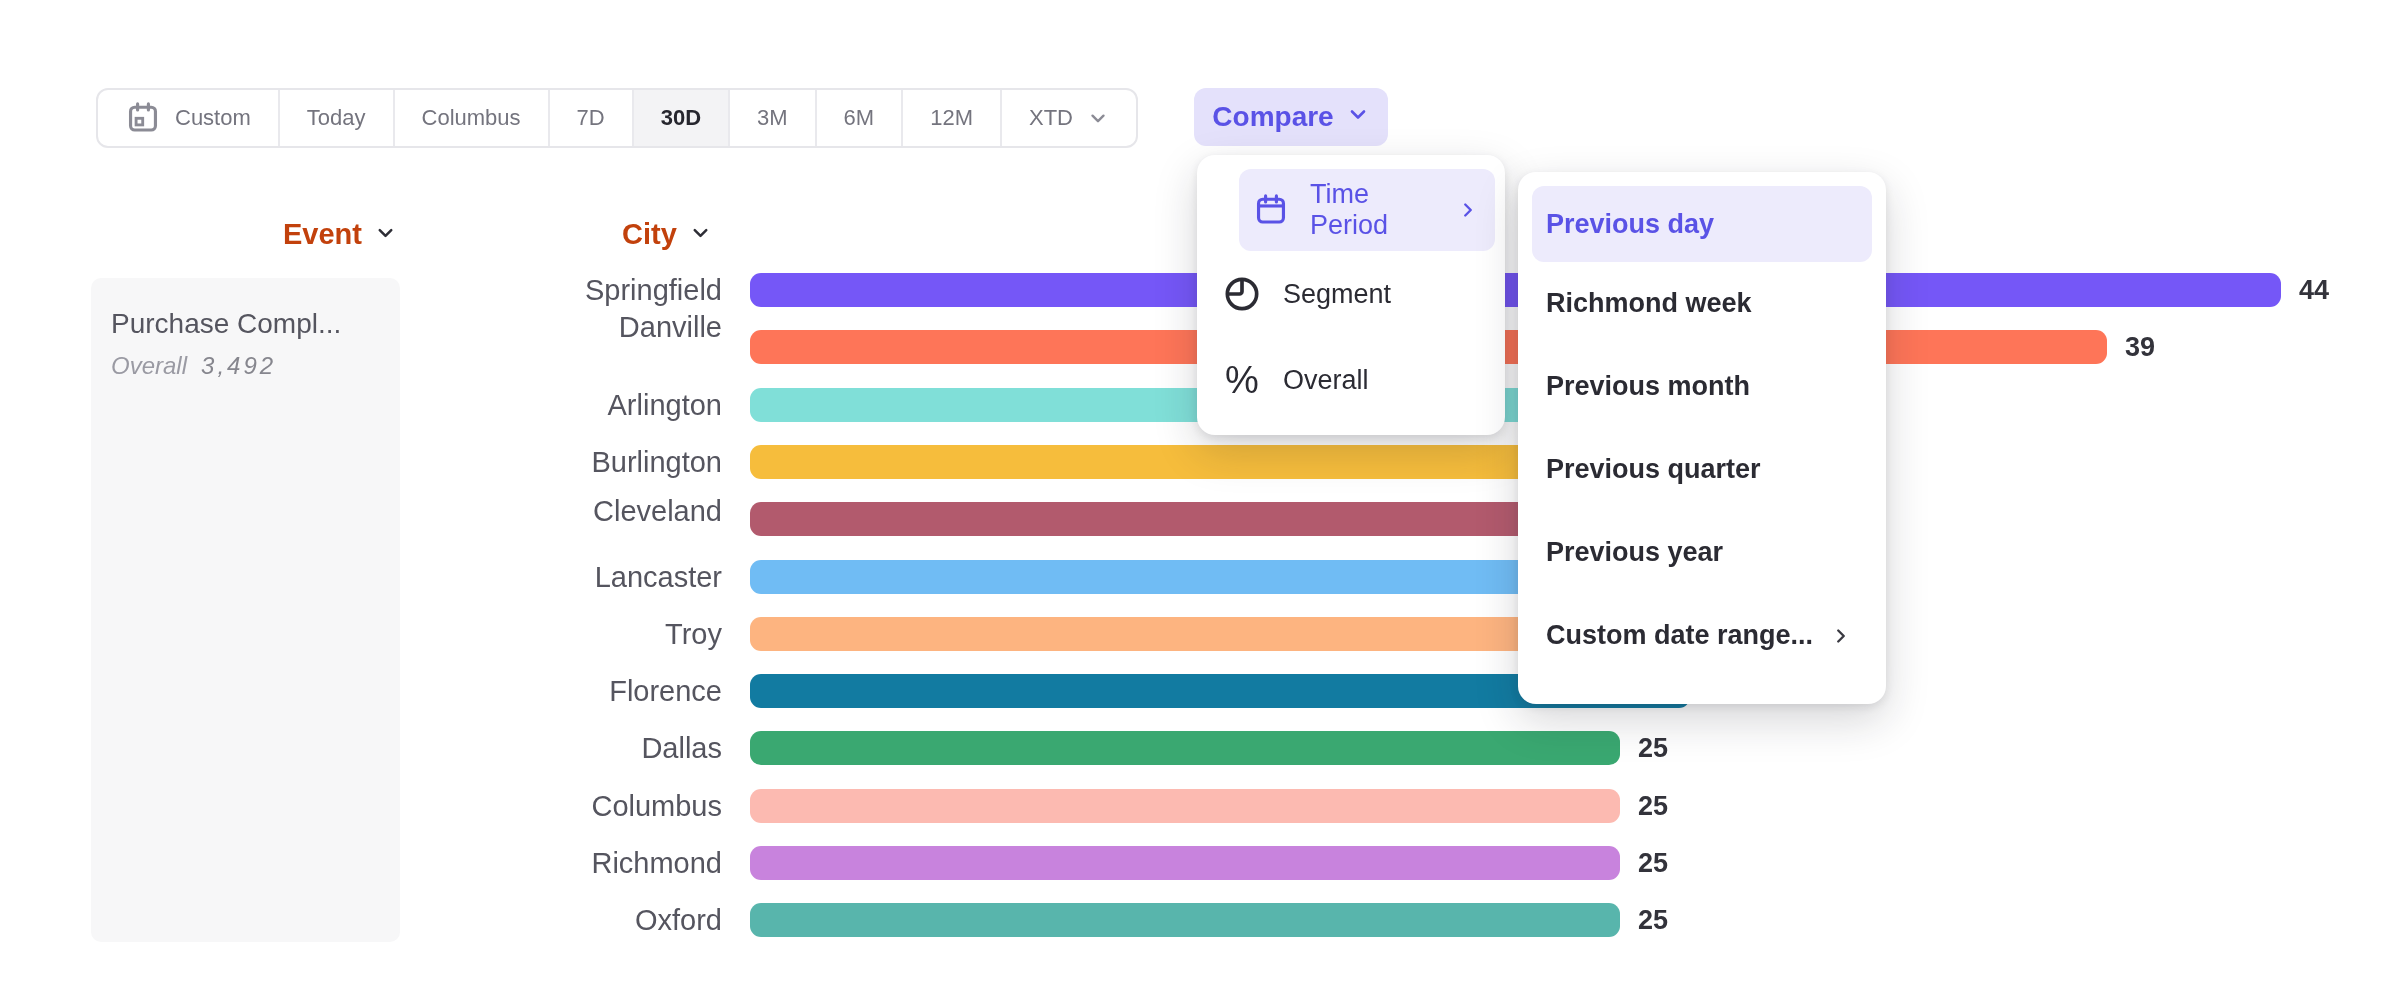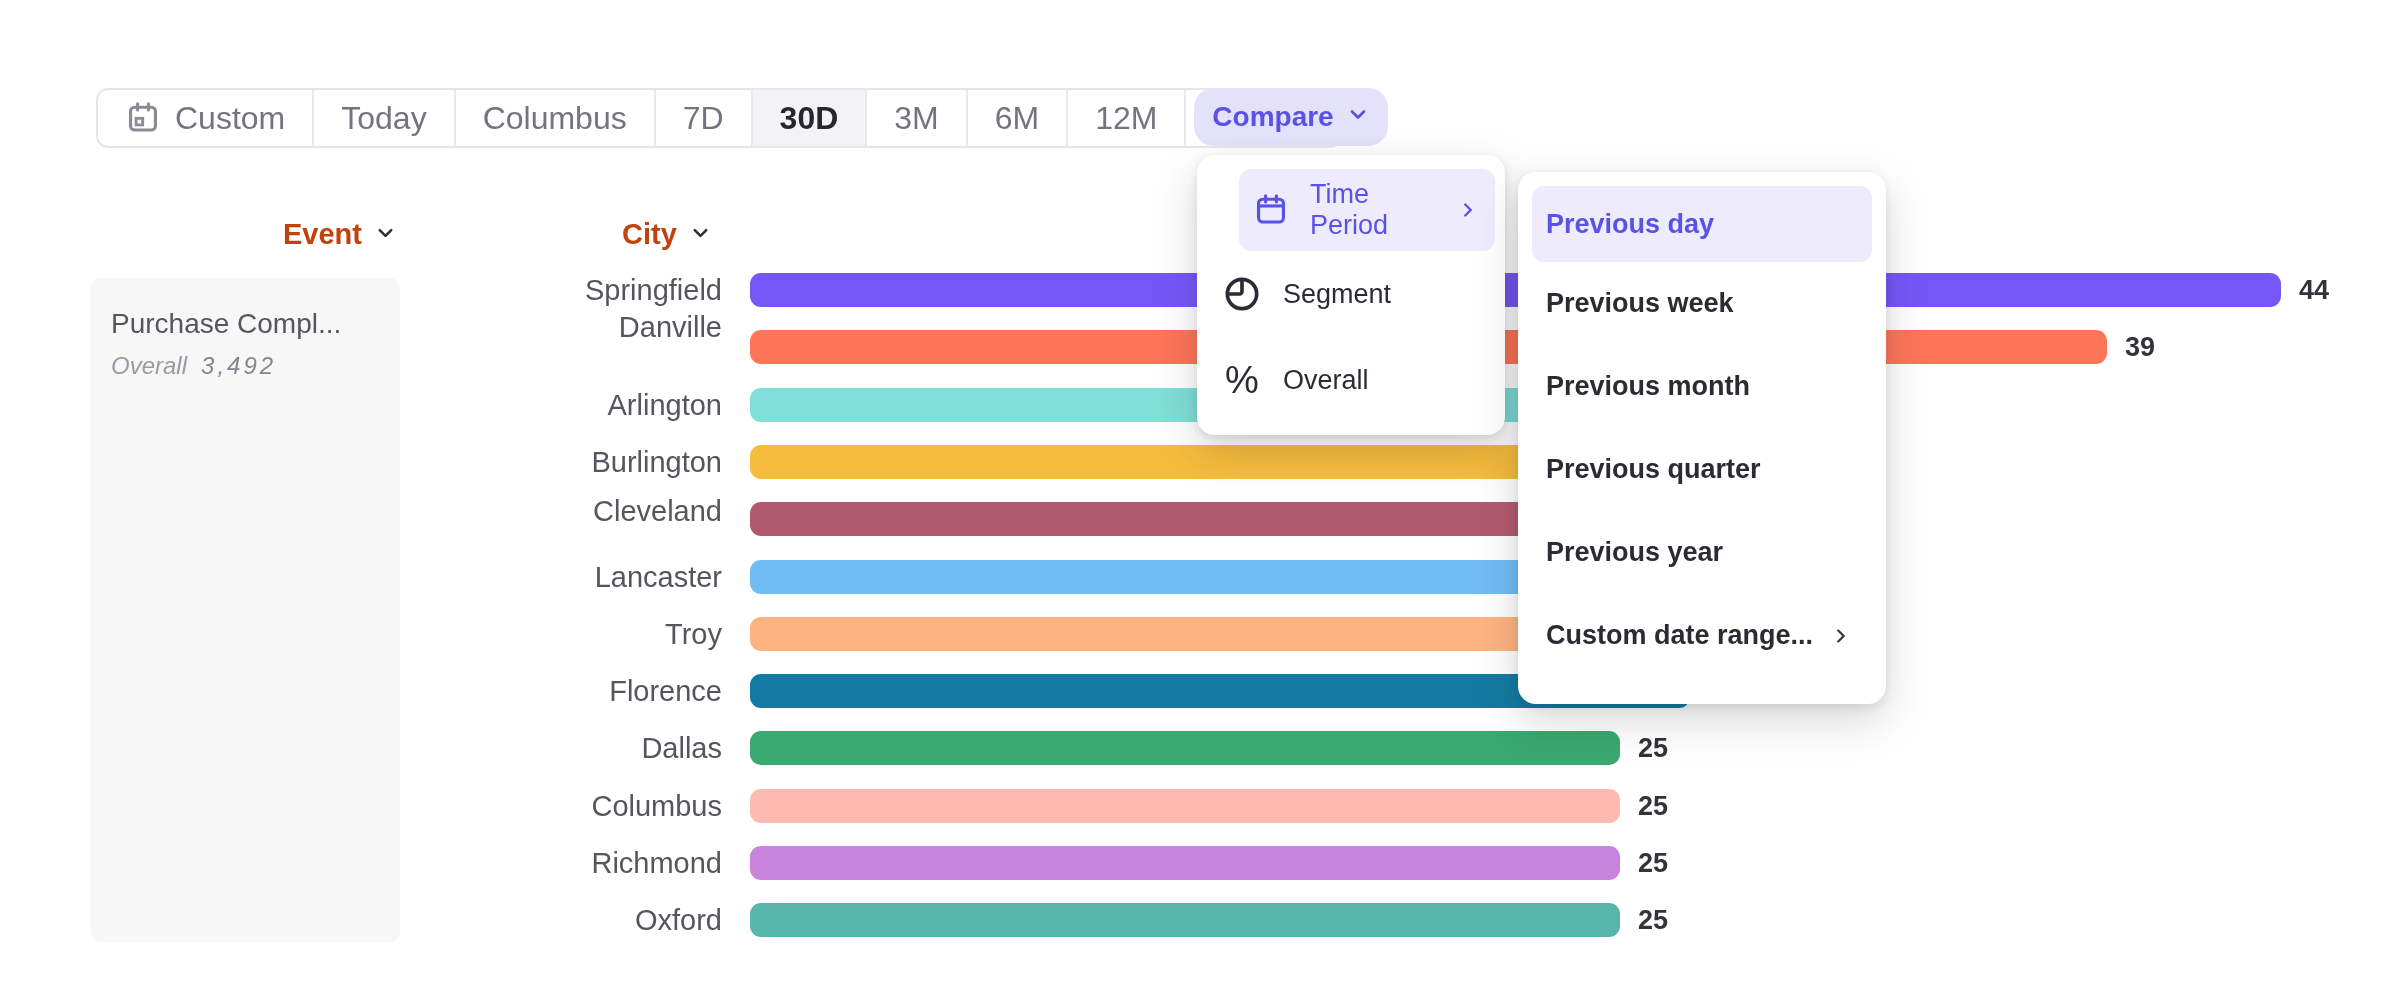--- a/index.html
+++ b/index.html
@@ -4,28 +4,28 @@
 <style>
   * { margin:0; padding:0; box-sizing:border-box; }
   html,body { width:2394px; height:1004px; background:#ffffff; overflow:hidden;
               font-family:"Liberation Sans", sans-serif; }
   .abs { position:absolute; }
 
   
   #toolbar { left:96px; top:88px; height:60px; display:flex; align-items:stretch;
              border:2px solid #e6e6ea; border-radius:12px; background:#fff; }
   .tb-item { display:flex; align-items:center; gap:14px; padding:0 27px;
-             font-size:32px; color:#74747e; border-left:2px solid #e9e9ed;
+             font-size:22px; color:#74747e; border-left:2px solid #e9e9ed;
              cursor:pointer; white-space:nowrap; background:transparent; border-top:none; border-bottom:none; border-right:none; }
   .tb-item:first-child { border-left:none; border-radius:10px 0 0 10px; }
   .tb-item.selected { background:#f3f3f5; color:#26262e; font-weight:700; }
   .tb-item svg { display:block; }
 
   #compare-btn { left:1194px; top:88px; width:194px; height:58px; background:#e4e1fb;
-                 border:none; border-radius:20px; display:flex; align-items:center;
+                 border:none; border-radius:12px; display:flex; align-items:center;
                  justify-content:center; gap:12px; cursor:pointer; }
   #compare-btn span { color:#5a52e6; font-size:28px; font-weight:700; }
 
   
   .col-header { display:flex; align-items:center; gap:12px; font-size:29px; font-weight:700;
                 color:#c2410c; cursor:pointer; }
   #event-header { left:283px; top:218px; }
   #city-header  { left:622px; top:218px; }
 
   
@@ -206,21 +206,21 @@
         <span class="pct" style="color:#2b2b33">%</span>
       </span>
       <span>Overall</span>
     </div>
   </div>
 <div id="timeperiod-menu" class="abs menu">
     <div class="menu-item selected">
       <span>Previous day</span>
     </div>
     <div class="menu-item">
-      <span>Previous week</span>
+      <span>Richmond week</span>
     </div>
     <div class="menu-item">
       <span>Previous month</span>
     </div>
     <div class="menu-item">
       <span>Previous quarter</span>
     </div>
     <div class="menu-item">
       <span>Previous year</span>
     </div>

